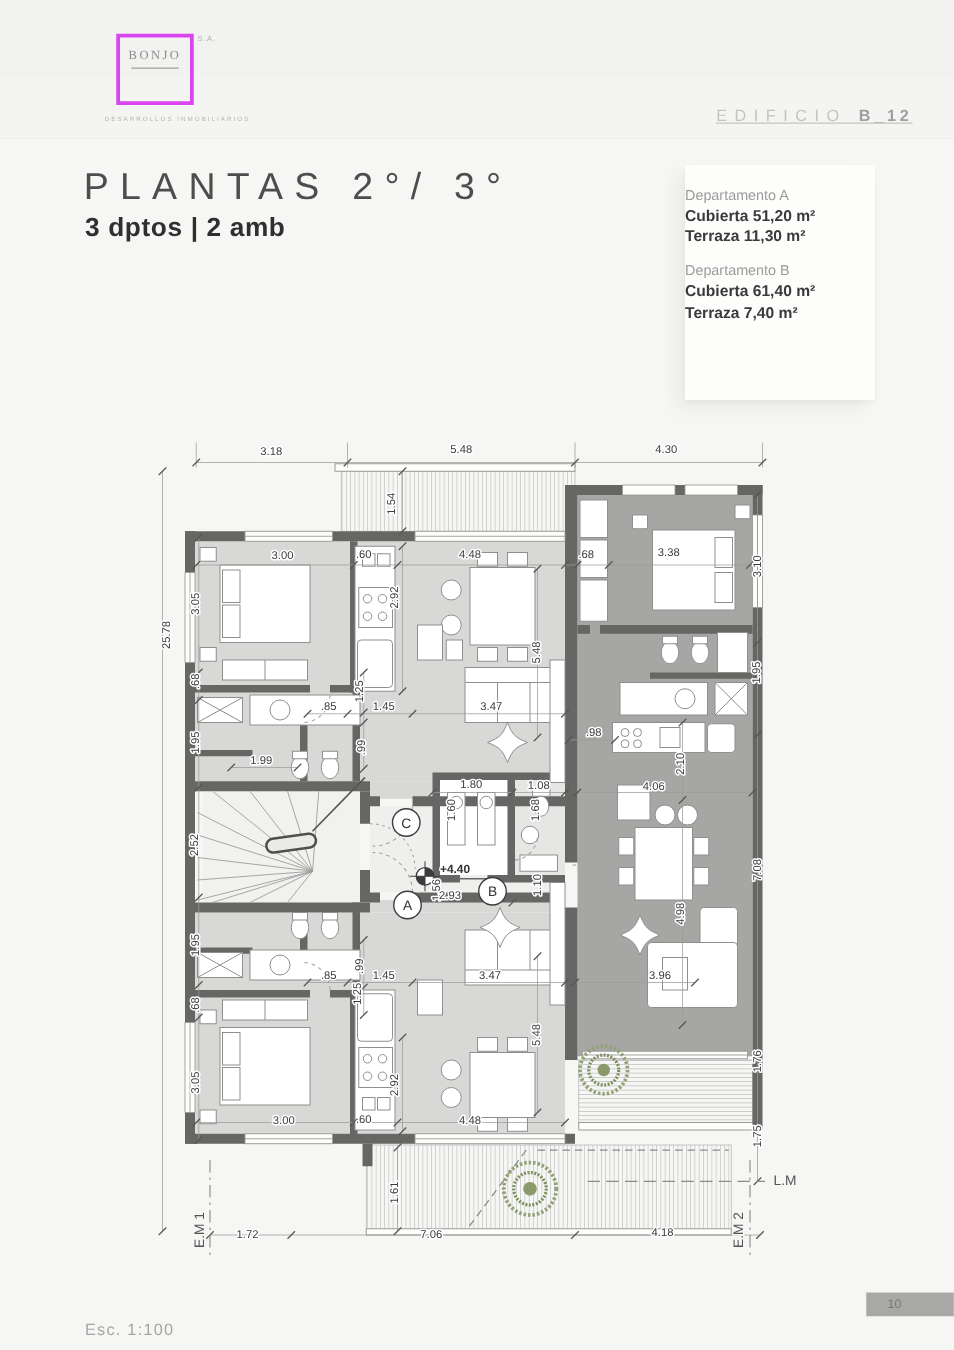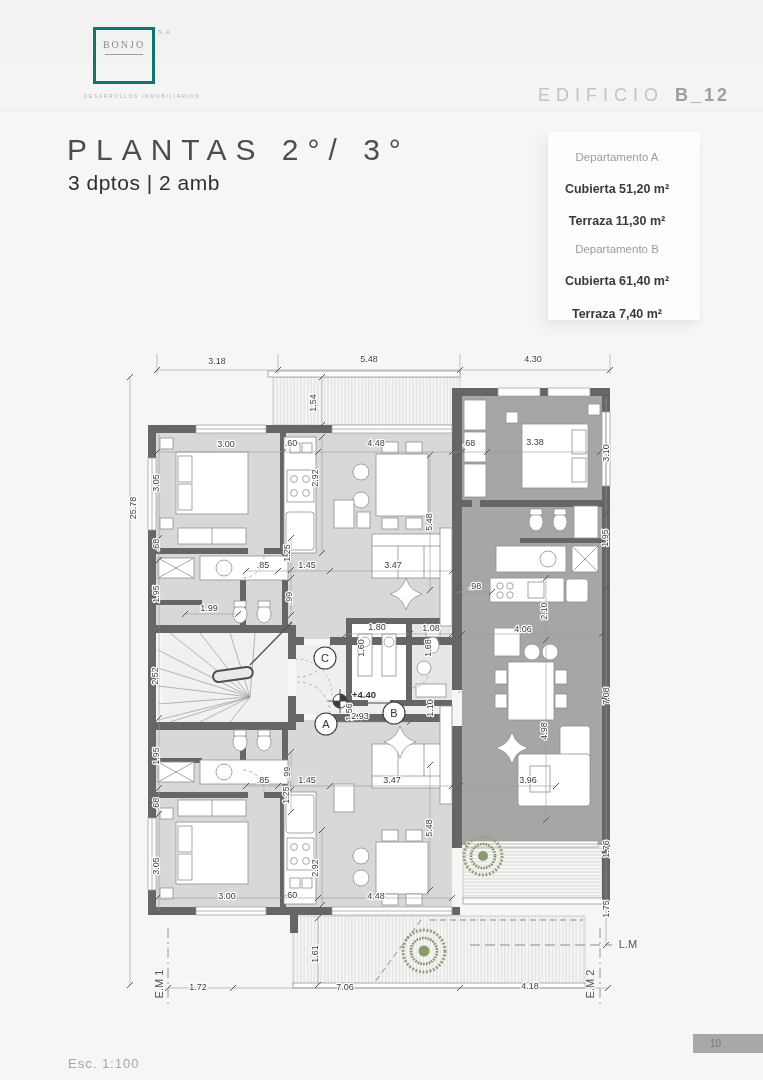--- a/index.html
+++ b/index.html
@@ -10,65 +10,65 @@
     -webkit-font-smoothing:antialiased;
   }
   .tex-band{position:absolute;left:0;width:763px;pointer-events:none;}
   #band1{top:0;height:62px;background:#f2f2f1;border-bottom:1px solid #ededec;}
   #band2{top:62px;height:48px;background:#f4f4f3;border-bottom:1px solid #efefee;}
 
   
   .logo-wrap{position:absolute;left:72px;top:27px;width:140px;}
   .logo-box{
     position:absolute;left:21px;top:0;width:56px;height:51px;
-    border:3px solid #0f766e;background:transparent;
+    border:3px solid #d946ef;background:transparent;
   }
   .logo-text{
     position:absolute;left:0;top:9px;width:100%;text-align:center;
     font-family:"Liberation Serif",serif;font-size:10px;letter-spacing:2px;
     color:#8d8d8d;
   }
   .logo-underline{position:absolute;left:9px;top:24px;width:38px;height:1px;background:#9e9e9e;}
   .logo-sa{
     position:absolute;left:86px;top:2px;
     font-size:6px;color:#adadad;letter-spacing:1px;
   }
   .logo-tagline{
     position:absolute;left:0;top:66px;width:140px;text-align:center;
     font-size:5px;letter-spacing:1.6px;color:#b3b3b2;white-space:nowrap;
   }
 
   
   .edificio{
     position:absolute;right:33px;top:85px;
-    font-size:18px;letter-spacing:6px;color:#c3c3c2;white-space:nowrap;
+    font-size:13px;letter-spacing:6px;color:#c3c3c2;white-space:nowrap;text-decoration:underline;
   }
   .edificio .code{color:#9f9f9f;font-weight:bold;letter-spacing:3px;}
 
   
   .page-title{
     position:absolute;left:67px;top:133px;
     font-size:30px;font-weight:300;letter-spacing:9px;color:#4d4d4d;white-space:nowrap;
   }
   .page-subtitle{
     position:absolute;left:68px;top:171px;
-    font-size:21px;font-weight:normal;color:#2f2f2f;letter-spacing:.5px;
+    font-size:21px;font-weight:bold;color:#2f2f2f;letter-spacing:.5px;
   }
 
   
   .spec-card{
     position:absolute;left:548px;top:132px;width:152px;height:188px;
     background:#fdfdfc;
     box-shadow:-7px 7px 14px rgba(0,0,0,.05),0 2px 4px rgba(0,0,0,.04);
     box-sizing:border-box;padding:18px 14px 0 0;
-    text-align:center;
+    text-align:left;
   }
   .spec-group{margin-bottom:13px;line-height:1.3;}
   .spec-name{font-size:11.5px;color:#9b9b9a;}
-  .spec-val{font-size:12.5px;font-weight:bold;color:#3a3a3a;margin-top:16px;}
+  .spec-val{font-size:12.5px;font-weight:bold;color:#3a3a3a;}
 
   
   .scale-note{
     position:absolute;left:68px;top:1056px;
     font-size:13px;color:#a5a5a4;letter-spacing:1px;
   }
   .page-bar{
     position:absolute;left:693px;top:1034px;width:70px;height:19px;
     background:#a8a8a7;display:flex;align-items:center;
   }

